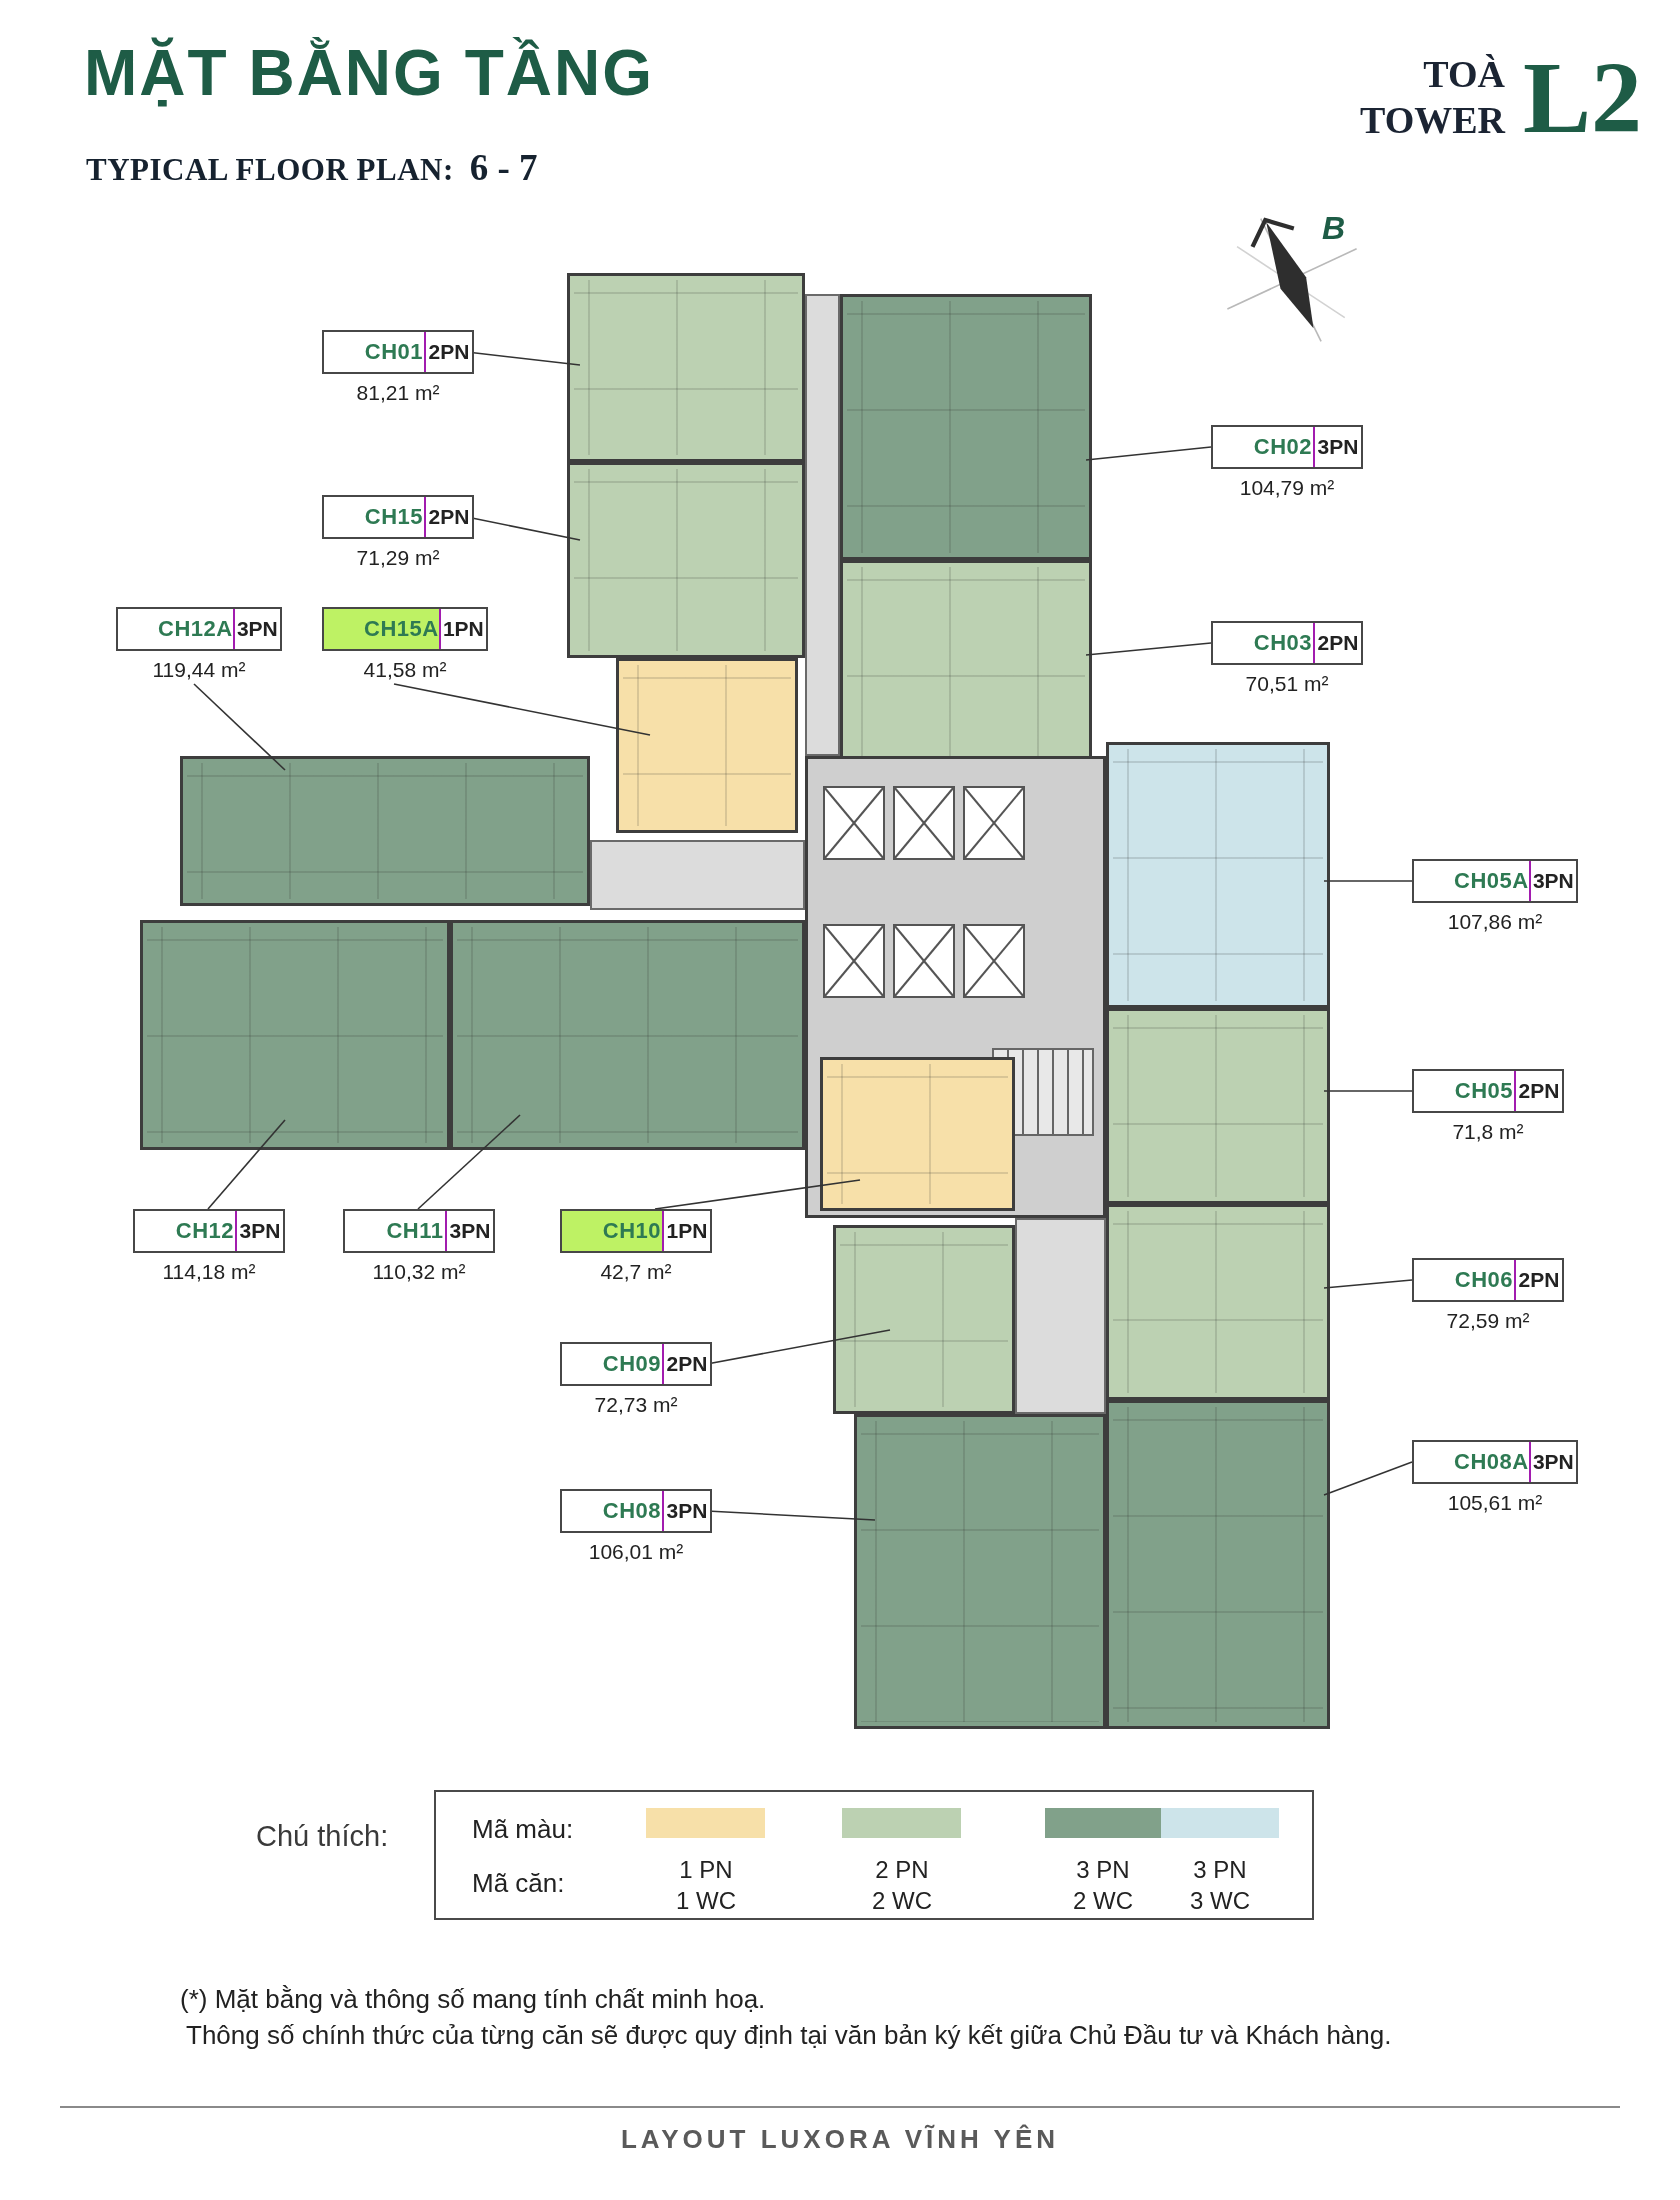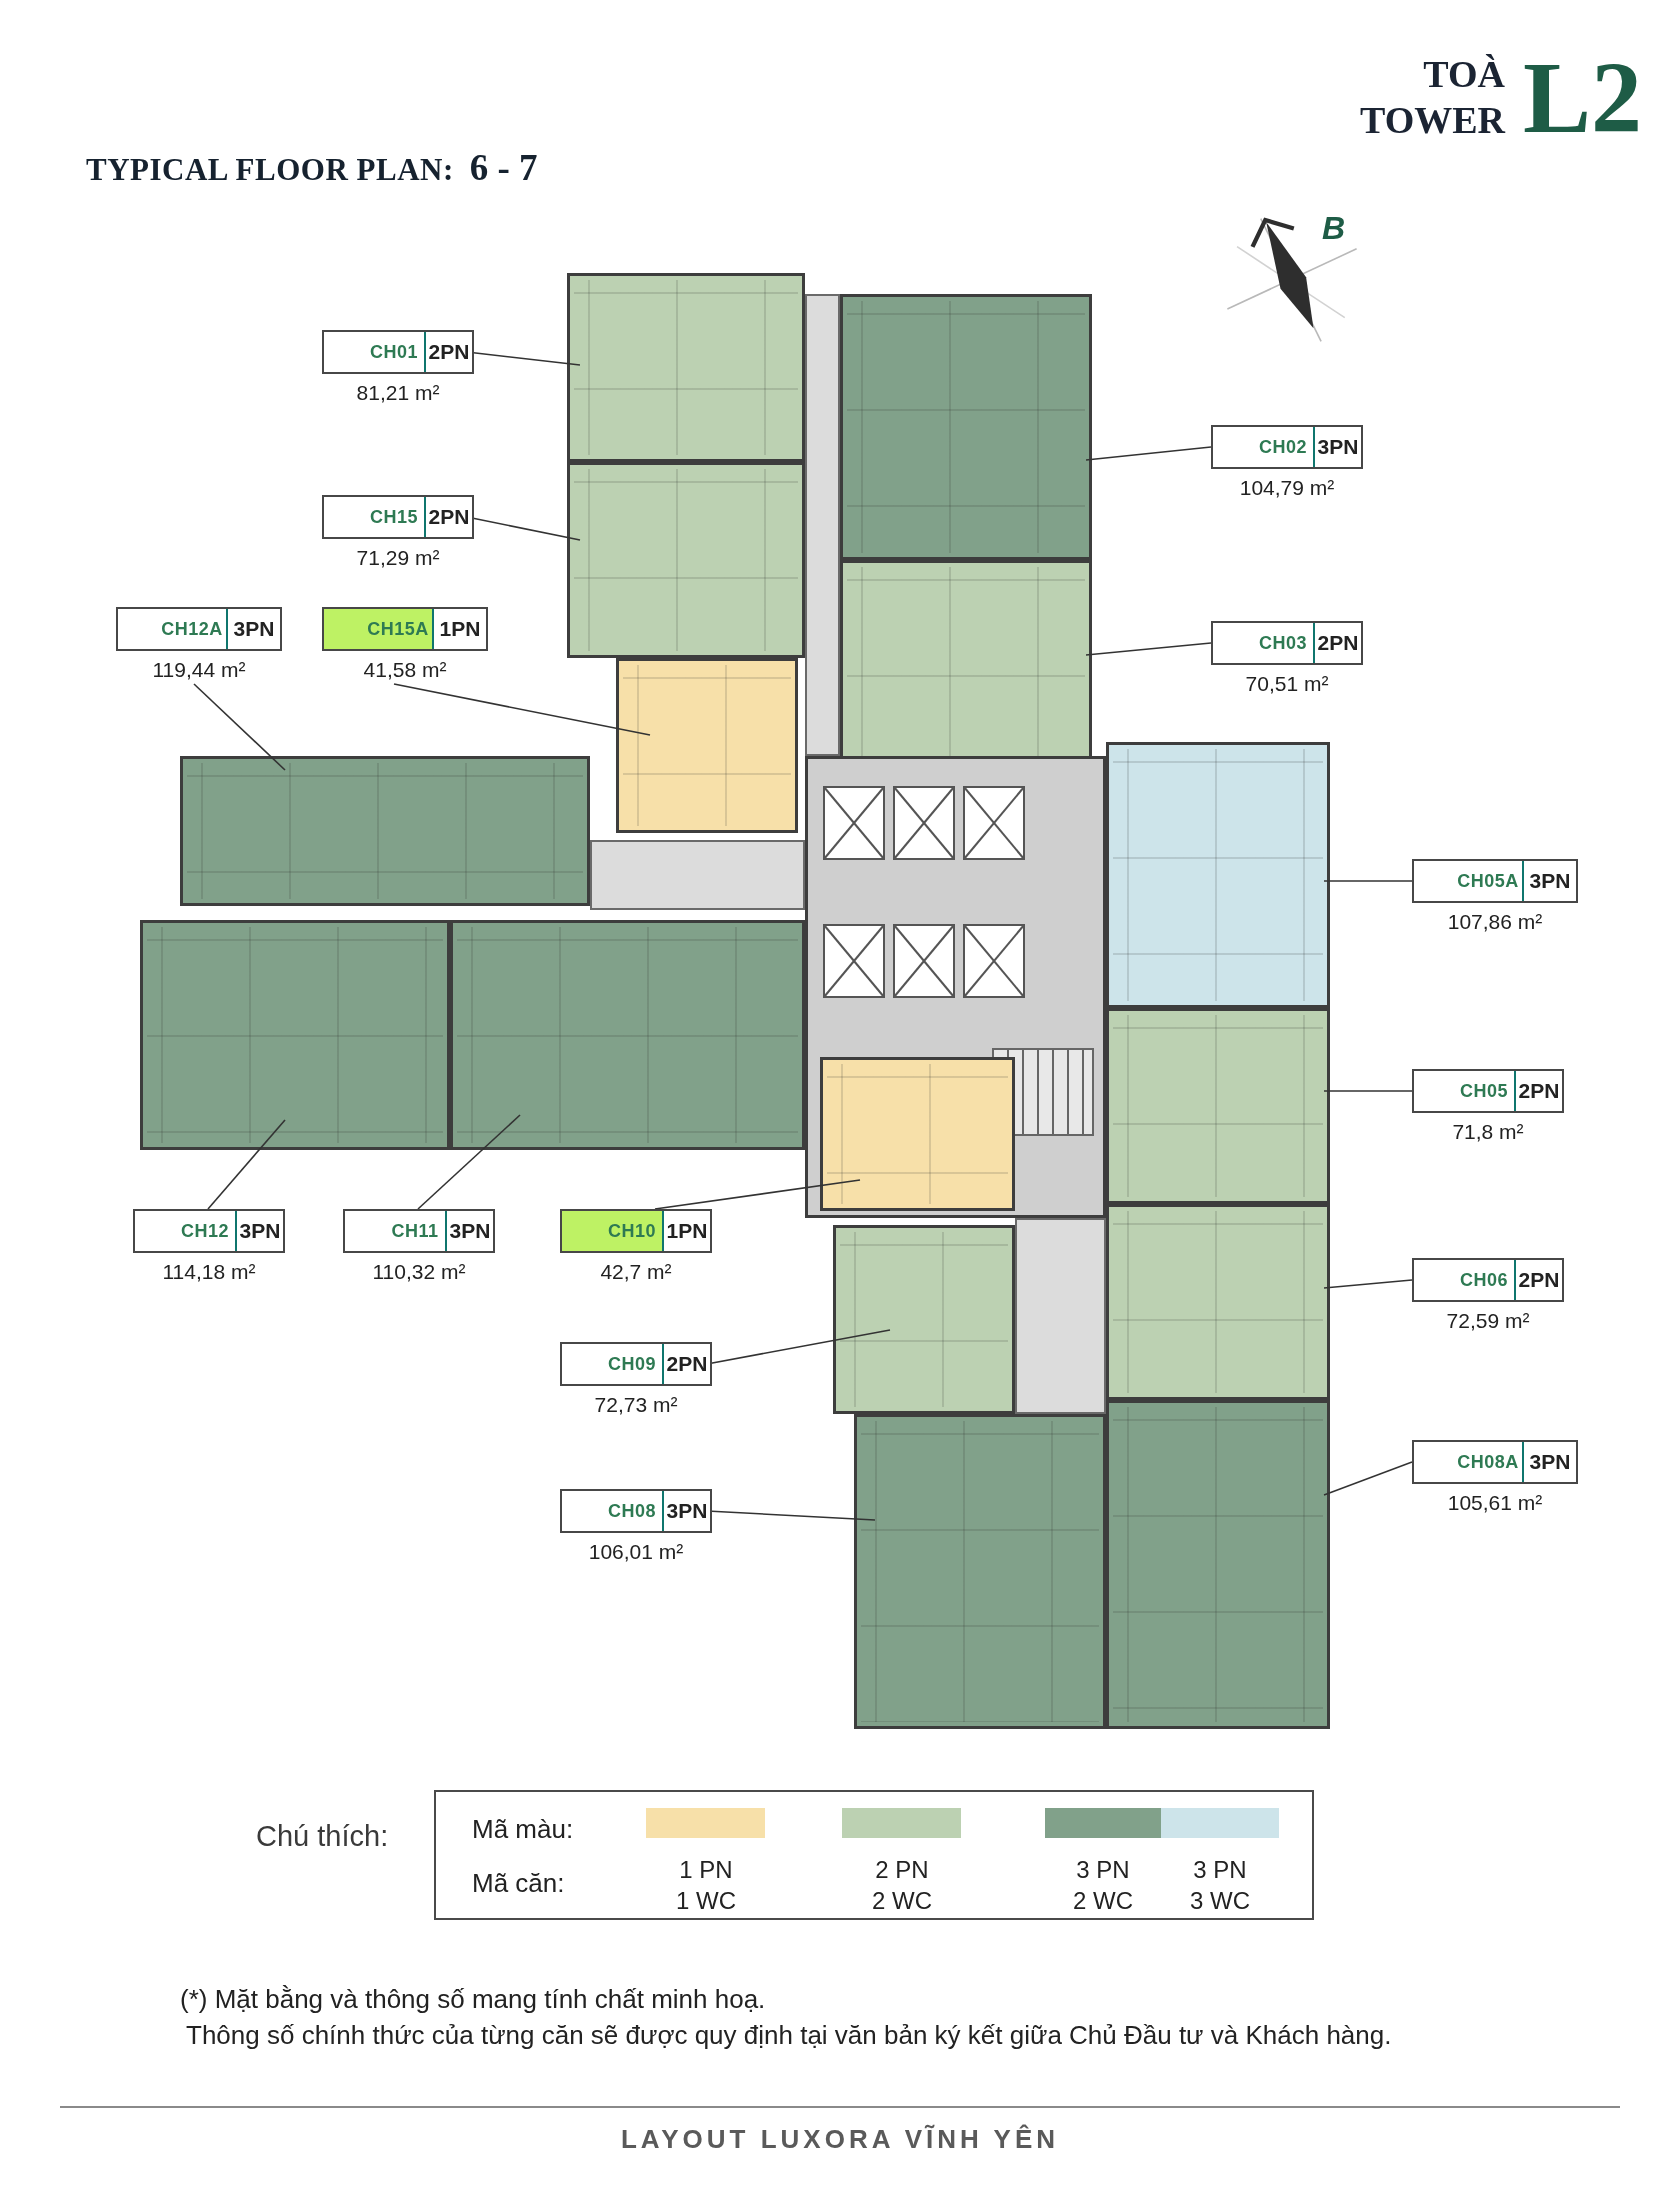--- a/index.html
+++ b/index.html
@@ -37,22 +37,22 @@
   .z3 { z-index:3 !important; }
 
   
   .leader-svg { position:absolute; left:0; top:0; z-index:5; pointer-events:none; }
 
   
   .unit-label { position:absolute; z-index:6; width:152px; text-align:center; }
   .unit-label.wide { width:166px; }
   .ul-box { display:flex; border:2px solid #474747; background:#fff; height:40px; }
   .ul-code { flex:1.3; display:flex; align-items:center; justify-content:center;
-             color:#2E7A53; font-weight:bold; font-size:18px; letter-spacing:.5px;
-             border-right:2px solid #0f766e; background:#fff;padding-left:40px; }
+             color:#2E7A53; font-weight:bold; font-size:22px; letter-spacing:.5px;
+             border-right:2px solid #a21caf; background:#fff;padding-left:40px; }
   .ul-type { flex:1; display:flex; align-items:center; justify-content:center;
              color:#222; font-size:21px; font-weight:bold; background:#fff; }
   .is-1pn .ul-code { background:#bef264; }
   .ul-area { margin-top:7px; font-size:21px; color:#222; }
 
   
   .legend-caption { position:absolute; left:256px; top:1820px; font-size:29px; color:#3a3a3a; }
   .legend-box { position:absolute; left:434px; top:1790px; width:876px; height:126px;
                 border:2px solid #4a4a4a; background:#fff; }
   .legend-rowlabel { position:absolute; font-size:26px; color:#222; }
@@ -66,20 +66,21 @@
   .footer-rule { position:absolute; left:60px; top:2106px; width:1560px; height:0;
                  border-top:2px solid #8a8a8a; }
   .footer-text { position:absolute; left:0; top:2124px; width:1680px; text-align:center;
                  font-size:26px; font-weight:bold; letter-spacing:4px; color:#5a5a5a; }
 </style>
 </head>
 <body>
 
 <div class="page">
 
+  <div class="title">MẶT BẰNG TẦNG</div>
   <div class="subtitle">
     <span class="s1">TYPICAL FLOOR PLAN:</span><span class="s2">6 - 7</span>
   </div>
 
   <div class="tower">
     <div class="tower-words">
       <div>TOÀ</div>
       <div>TOWER</div>
     </div>
     <div class="tower-code">L2</div>

